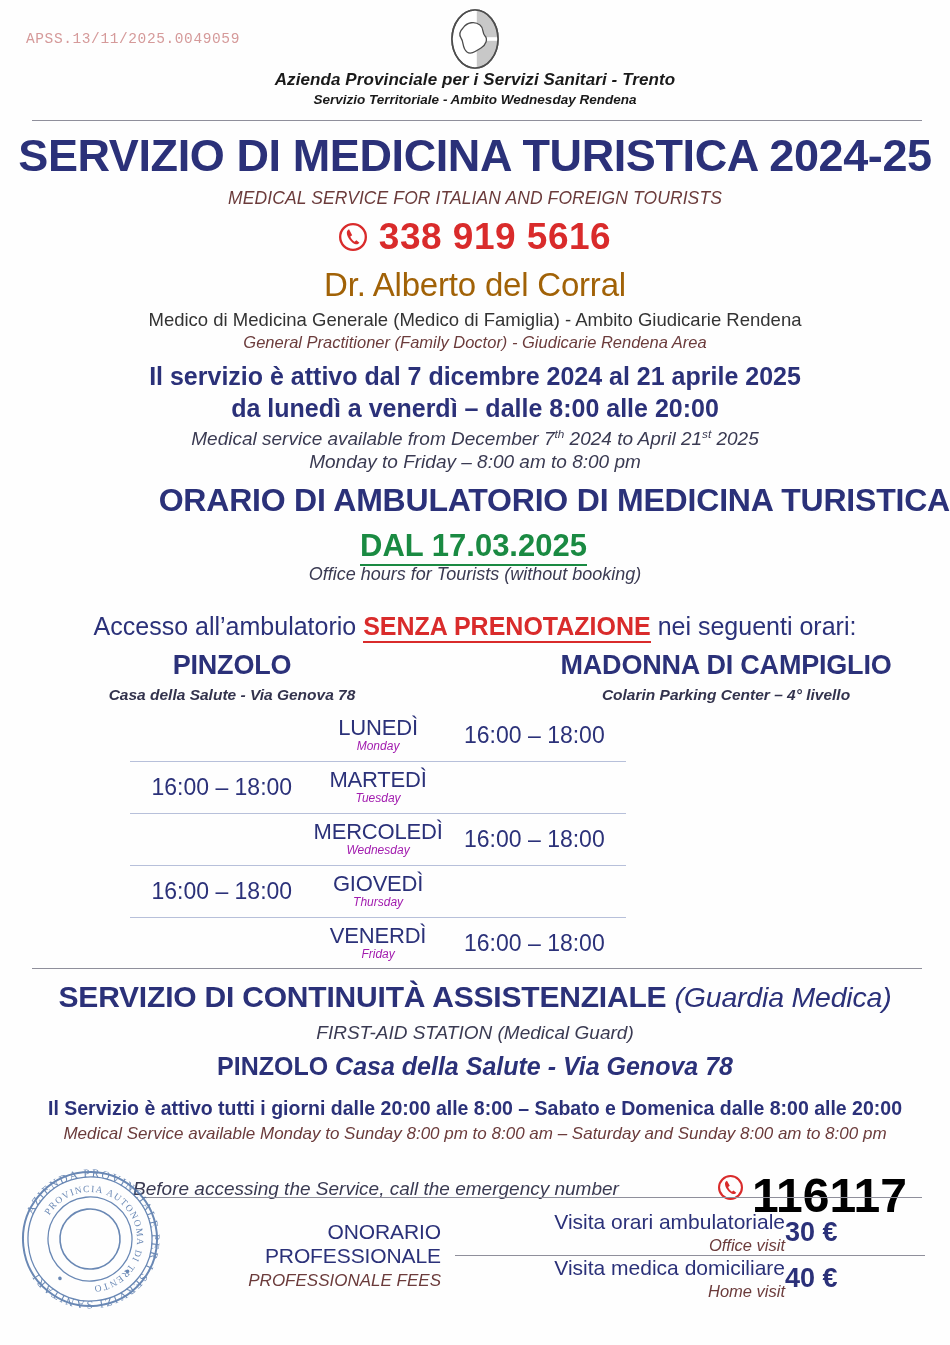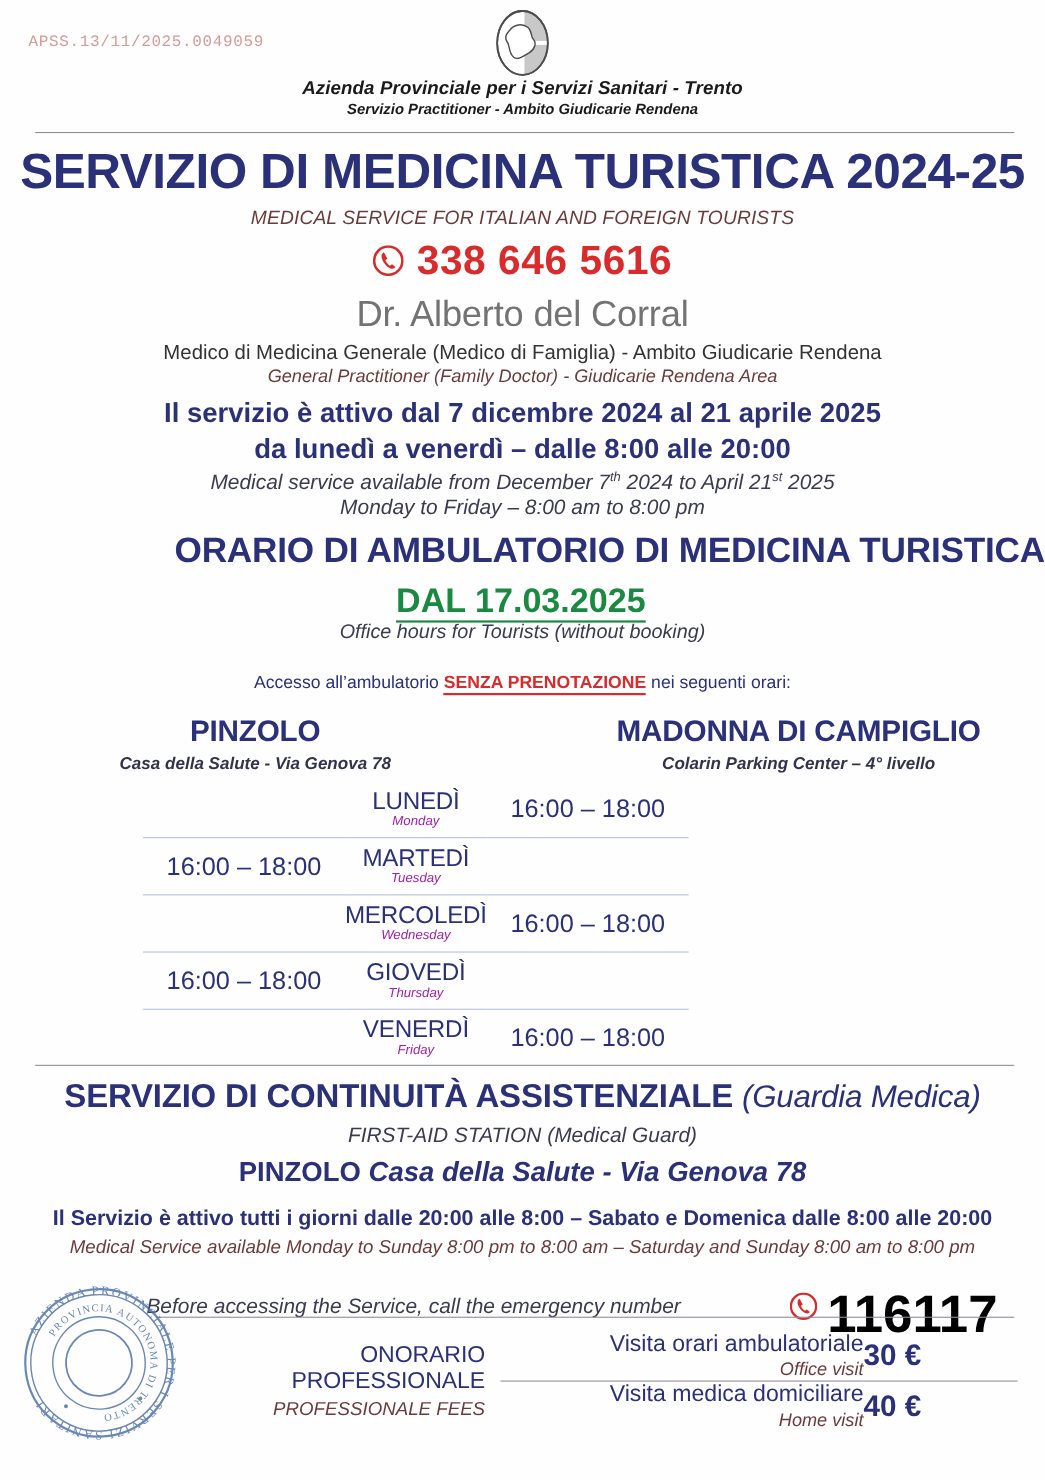--- a/index.html
+++ b/index.html
@@ -118,21 +118,21 @@
     letter-spacing: 0.5px;
   }
   .phone-ico { width: 28px; height: 28px; display:block; }
 
   .doctor {
     position: absolute;
     left: 0; right: 0;
     top: 266px;
     text-align: center;
     font-size: 33px;
-    color: #737373;
+    color: #a16207;
     letter-spacing: -0.2px;
   }
   .doc-it {
     position: absolute;
     left: 0; right: 0;
     top: 309px;
     text-align: center;
     font-size: 18.5px;
     color: #333;
   }
@@ -215,21 +215,21 @@
     font-size: 18px;
     font-style: italic;
     color: #3a3a52;
   }
 
   .accesso {
     position: absolute;
     left: 0; right: 0;
     top: 612px;
     text-align: center;
-    font-size: 16px;
+    font-size: 25px;
     color: #2b3179;
   }
   .accesso .hl {
     color: #d92b2b;
     font-weight: bold;
     border-bottom: 2.4px solid #d92b2b;
     padding-bottom: 1px;
   }
 
   
@@ -460,33 +460,33 @@
     <svg class="logo" viewBox="0 0 52 62">
       <ellipse cx="26" cy="31" rx="23" ry="29" fill="#ffffff" stroke="#4d4d4d" stroke-width="1.6"></ellipse>
       <path d="M26 2 A23 29 0 0 1 26 60 Z" fill="#9a9a9a" opacity="0.55"></path>
       <rect x="24.2" y="2" width="3.6" height="58" fill="#ffffff"></rect>
       <rect x="3" y="29.2" width="46" height="3.6" fill="#ffffff"></rect>
       <path d="M14 20 C18 14, 26 13, 31 17 C35 20, 33 25, 36 28 C39 31, 37 37, 32 40 C27 43, 22 47, 18 44 C13 40, 15 34, 12 30 C10 27, 11 23, 14 20 Z" fill="#ffffff" stroke="#4d4d4d" stroke-width="1.3"></path>
       <ellipse cx="26" cy="31" rx="23" ry="29" fill="none" stroke="#4d4d4d" stroke-width="1.6"></ellipse>
     </svg>
   </div>
   <div class="org-line1">Azienda Provinciale  per i Servizi Sanitari - Trento</div>
-  <div class="org-line2">Servizio Practitioner - Ambito Giudicarie Rendena</div>
+  <div class="org-line2">Servizio Territoriale - Ambito Wednesday Rendena</div>
 
   <div class="rule r-top"></div>
 
   <div class="title-main">SERVIZIO DI MEDICINA TURISTICA 2024-25</div>
   <div class="sub-en">MEDICAL SERVICE FOR ITALIAN AND FOREIGN TOURISTS</div>
 
   <div class="phone-row">
     <svg class="phone-ico" viewBox="0 0 24 24">
       <circle cx="12" cy="12" r="11" fill="none" stroke="#d92b2b" stroke-width="2"></circle>
       <path d="M8.6 5.4c-.9.4-1.9 1.5-1.9 2.9 0 3.9 4.1 8.9 7.6 9.9 1.4.4 2.6-.3 3.2-1.2l-2.6-2.2-1.6 1.2c-1.4-.8-3.1-2.9-3.6-4.5l1.6-1.1-2.7-5z" fill="#d92b2b"></path>
     </svg>
-    <span class="phone-num">338 646 5616</span>
+    <span class="phone-num">338 919 5616</span>
   </div>
 
   <div class="doctor">Dr. Alberto del Corral</div>
   <div class="doc-it">Medico di Medicina Generale (Medico di Famiglia) - Ambito Giudicarie Rendena</div>
   <div class="doc-en">General Practitioner (Family Doctor) - Giudicarie Rendena Area</div>
 
   <div class="active-it1">Il servizio è attivo dal 7 dicembre 2024 al 21 aprile 2025</div>
   <div class="active-it2">da lunedì a venerdì – dalle 8:00 alle 20:00</div>
   <div class="active-en1"><span>Medical service available from December 7</span><sup>th</sup><span> 2024 to April 21</span><sup>st</sup><span> 2025</span></div>
   <div class="active-en2">Monday to Friday – 8:00 am to 8:00 pm</div>

